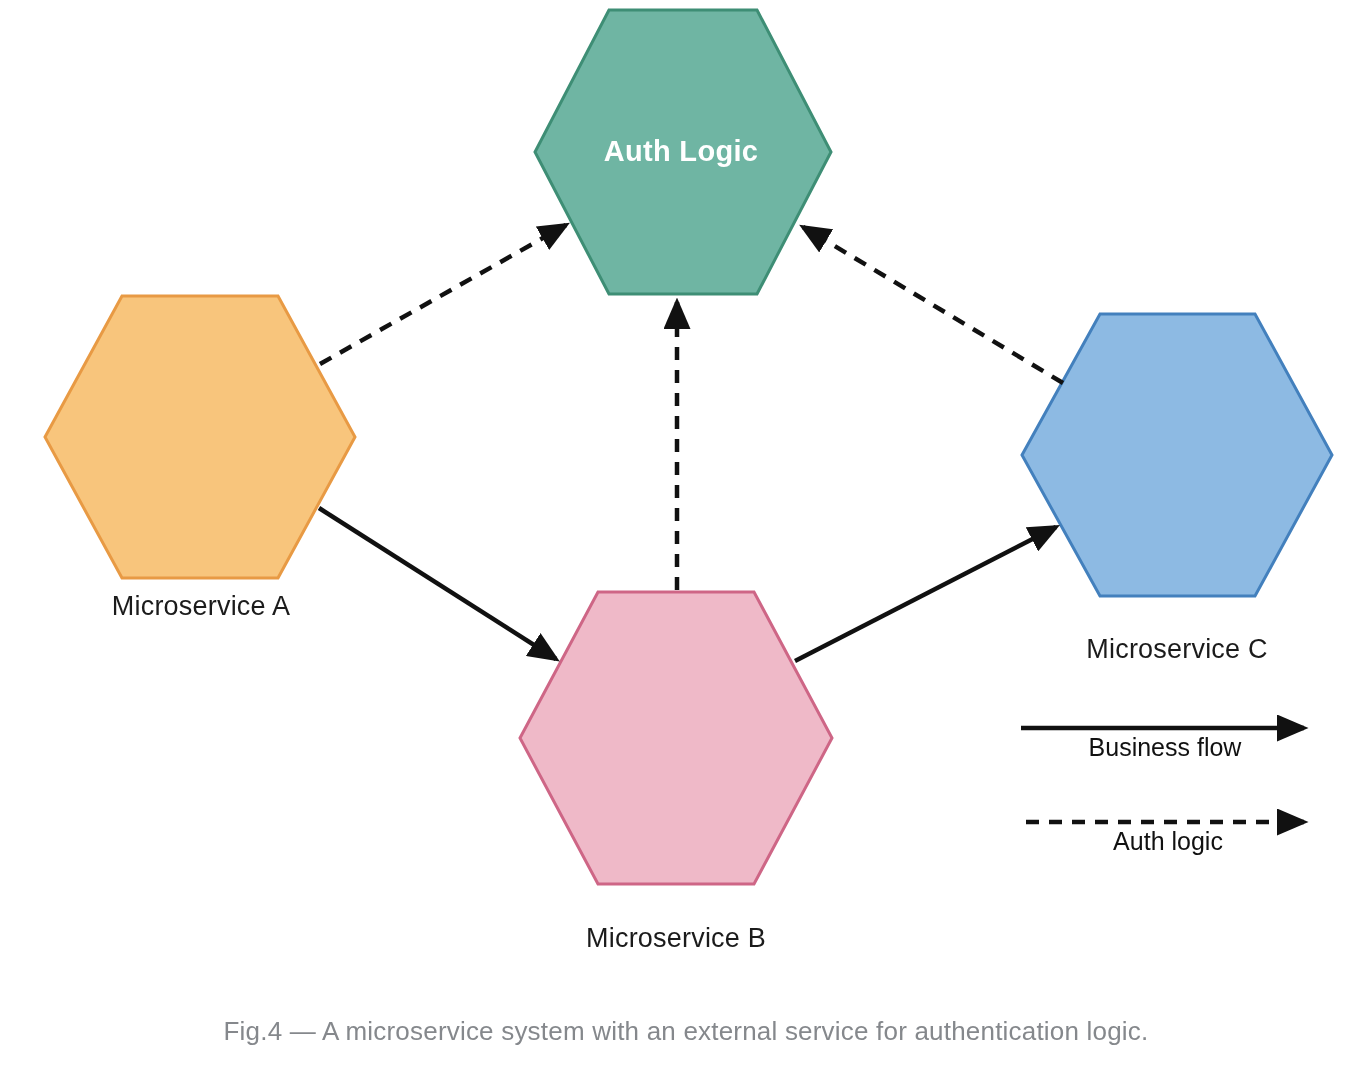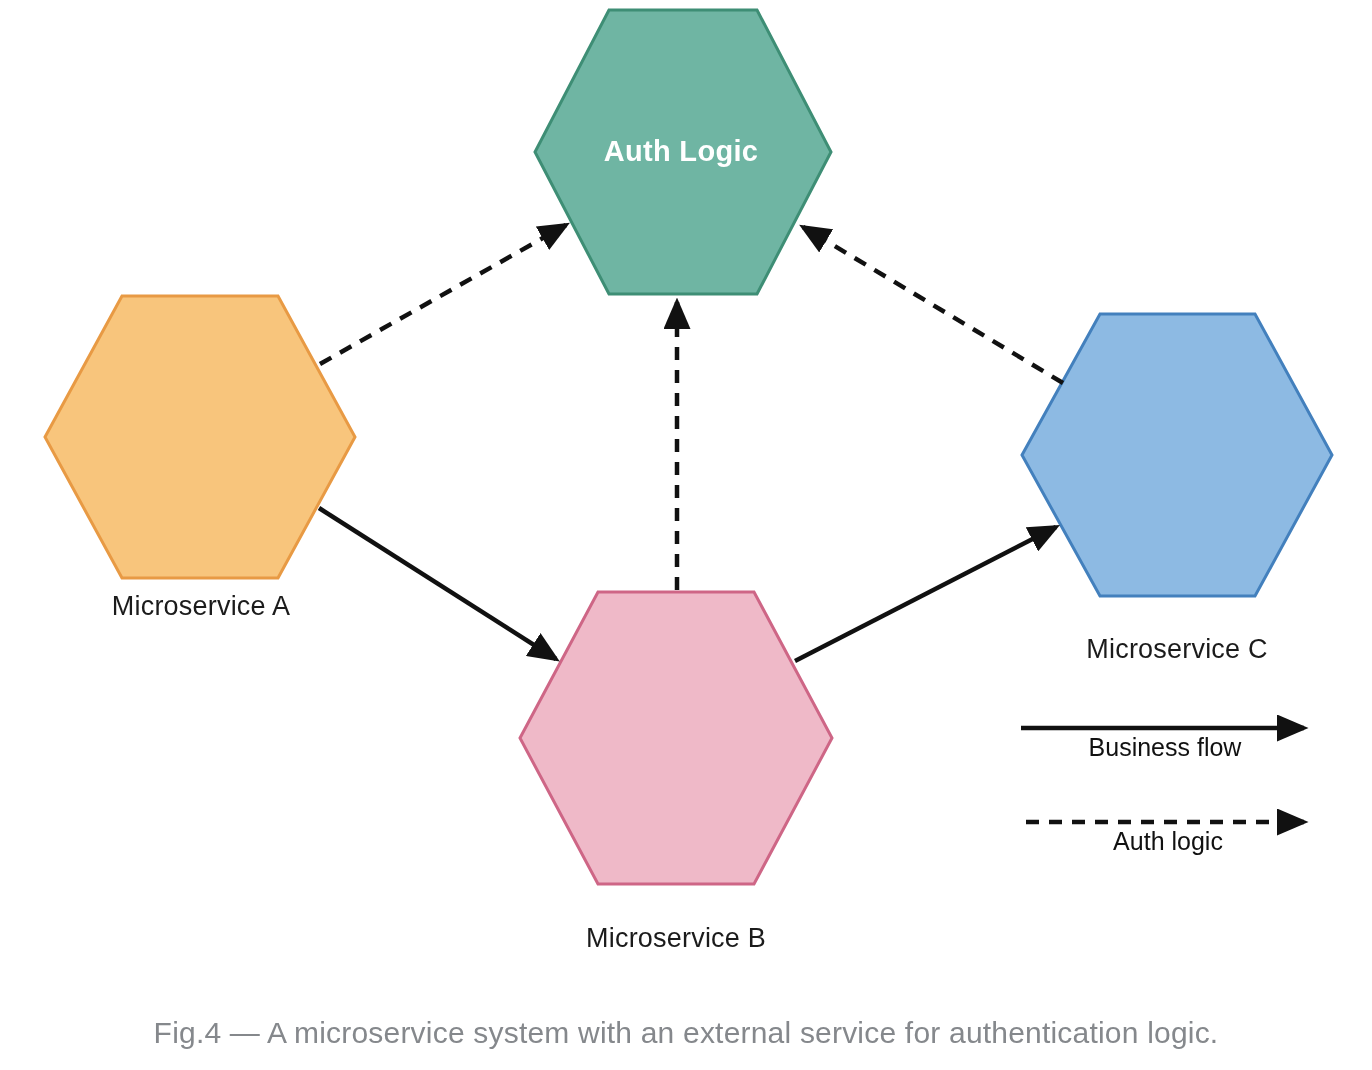--- a/index.html
+++ b/index.html
@@ -43,21 +43,21 @@
     font-size: 25px;
     color: #111111;
     white-space: nowrap;
   }
   .figure-caption {
     position: absolute;
     left: 0;
     right: 0;
     top: 1016px;
     text-align: center;
-    font-size: 30px;
+    font-size: 26px;
     color: #85888c;
     letter-spacing: 0.2px;
   }
 </style>
 </head>
 <body>
 
 <div class="canvas">
 
   <svg class="diagram-svg" width="1372" height="1070" viewBox="0 0 1372 1070">

